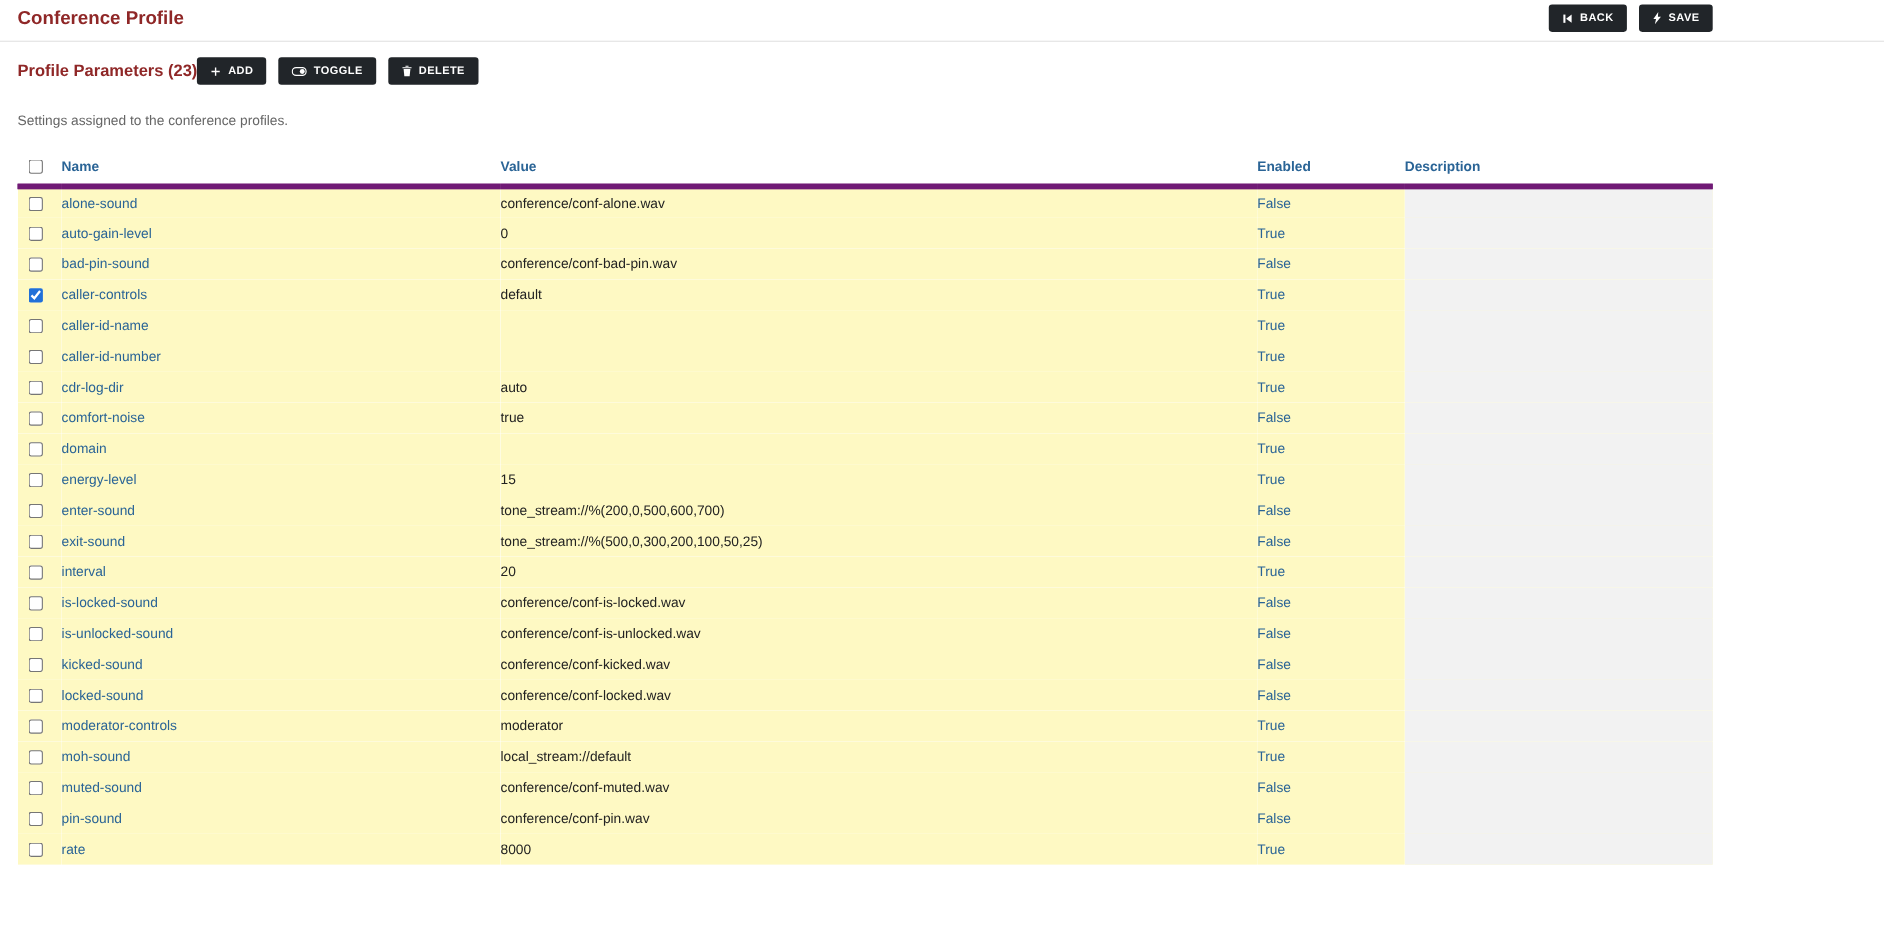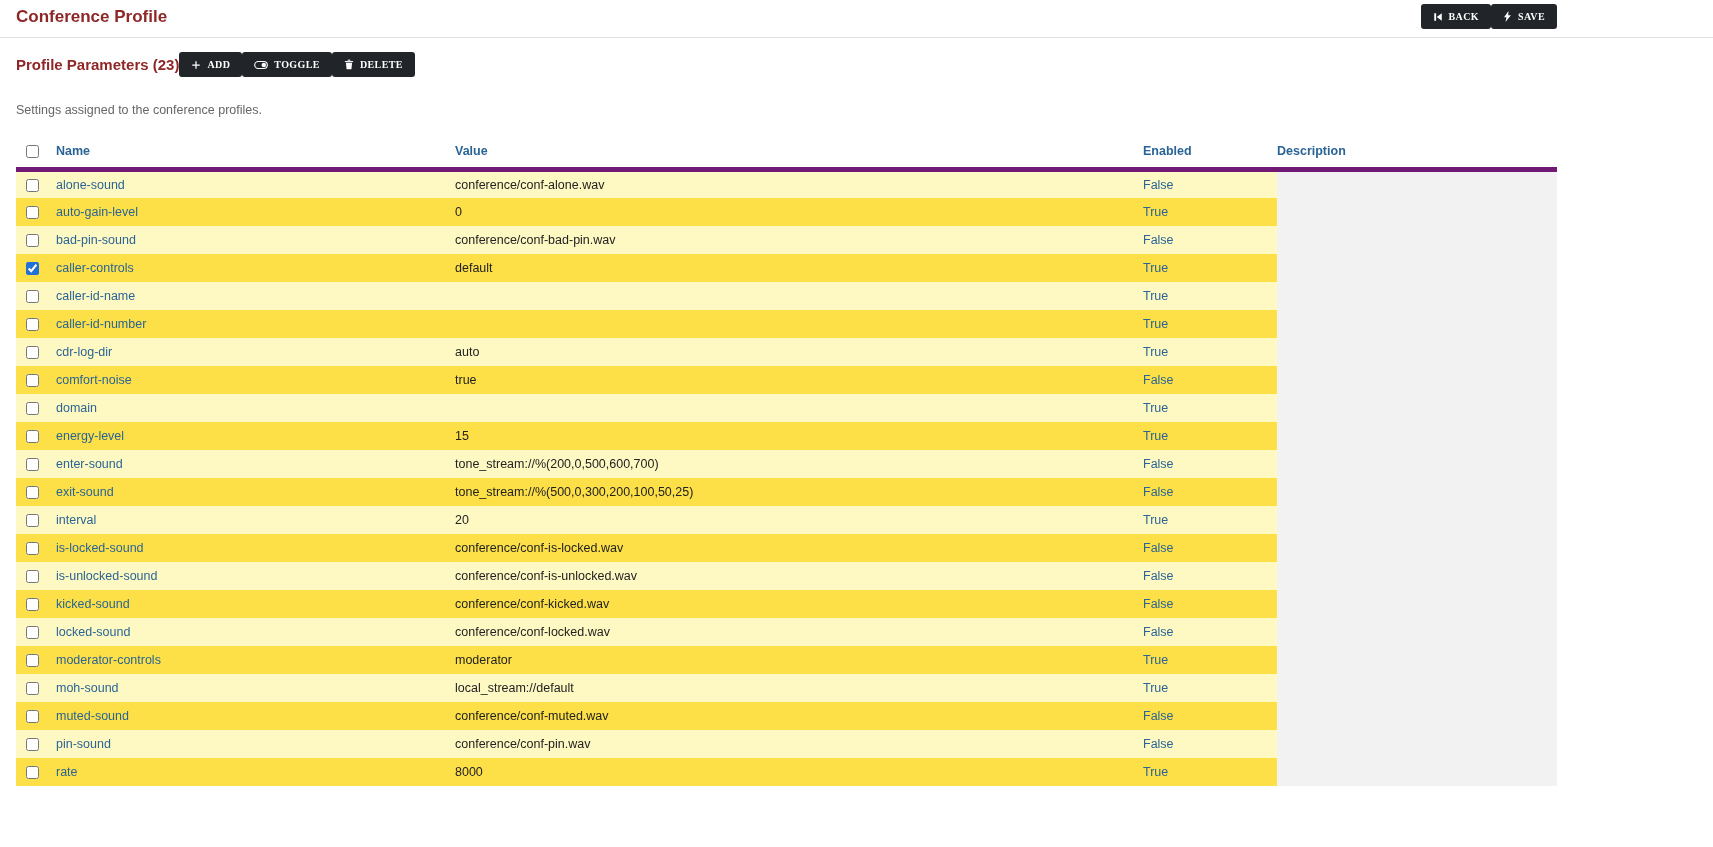--- a/index.html
+++ b/index.html
@@ -14,21 +14,21 @@
   }
 
   
   .topbar { border-bottom: 1px solid #e2e2e2; background: #fff; }
   .topbar-inner {
     display: flex; align-items: center; justify-content: space-between;
     height: 37px; padding: 0 156px 4px 16px;
   }
   .page-title { font-size: 17px; font-weight: bold; color: #8f2727; }
 
-  .btn-group { display: flex; gap: 0; font-family: Liberation Serif, serif; }
+  .btn-group { display: flex; gap: 11px; }
   .btn {
     display: inline-flex; align-items: center; gap: 6px;
     background: #212529; color: #fff; border: none; border-radius: 3px;
     height: 25px; padding: 0 12px;
     font-family: inherit; font-size: 10px; font-weight: bold; letter-spacing: .4px;
     cursor: pointer; white-space: nowrap;
   }
   .btn .icon { display: inline-flex; align-items: center; }
 
   
@@ -39,21 +39,21 @@
 
   
   table { width: 100%; border-collapse: collapse; margin-top: 21px; font-size: 12.5px; table-layout: fixed; }
   th {
     text-align: left; color: #2a6496; font-size: 12.5px; font-weight: bold;
     padding: 6px 8px 9px 0; border-bottom: 5px solid #701a75;
   }
   td { padding: 0 8px 0 0; height: 28px; overflow: hidden; white-space: nowrap; }
   .col-check { width: 40px; padding-left: 10px; padding-right: 0; }
   tr.odd  { background: #fef9c3; }
-  tr.even { background: #fde047; }
+  tr.even { background: #fef9c3; }
   td.col-desc { background: #f2f2f2; }
   a { color: #2a6496; text-decoration: none; cursor: pointer; }
   .enabled-box { display: inline-block; width: 56px; }
   td.col-value { color: #222; }
   input[type="checkbox"] {
     width: 13px; height: 13px; margin: 0; vertical-align: middle;
     accent-color: #2170d8; cursor: pointer;
   }
 </style>
 </head>

